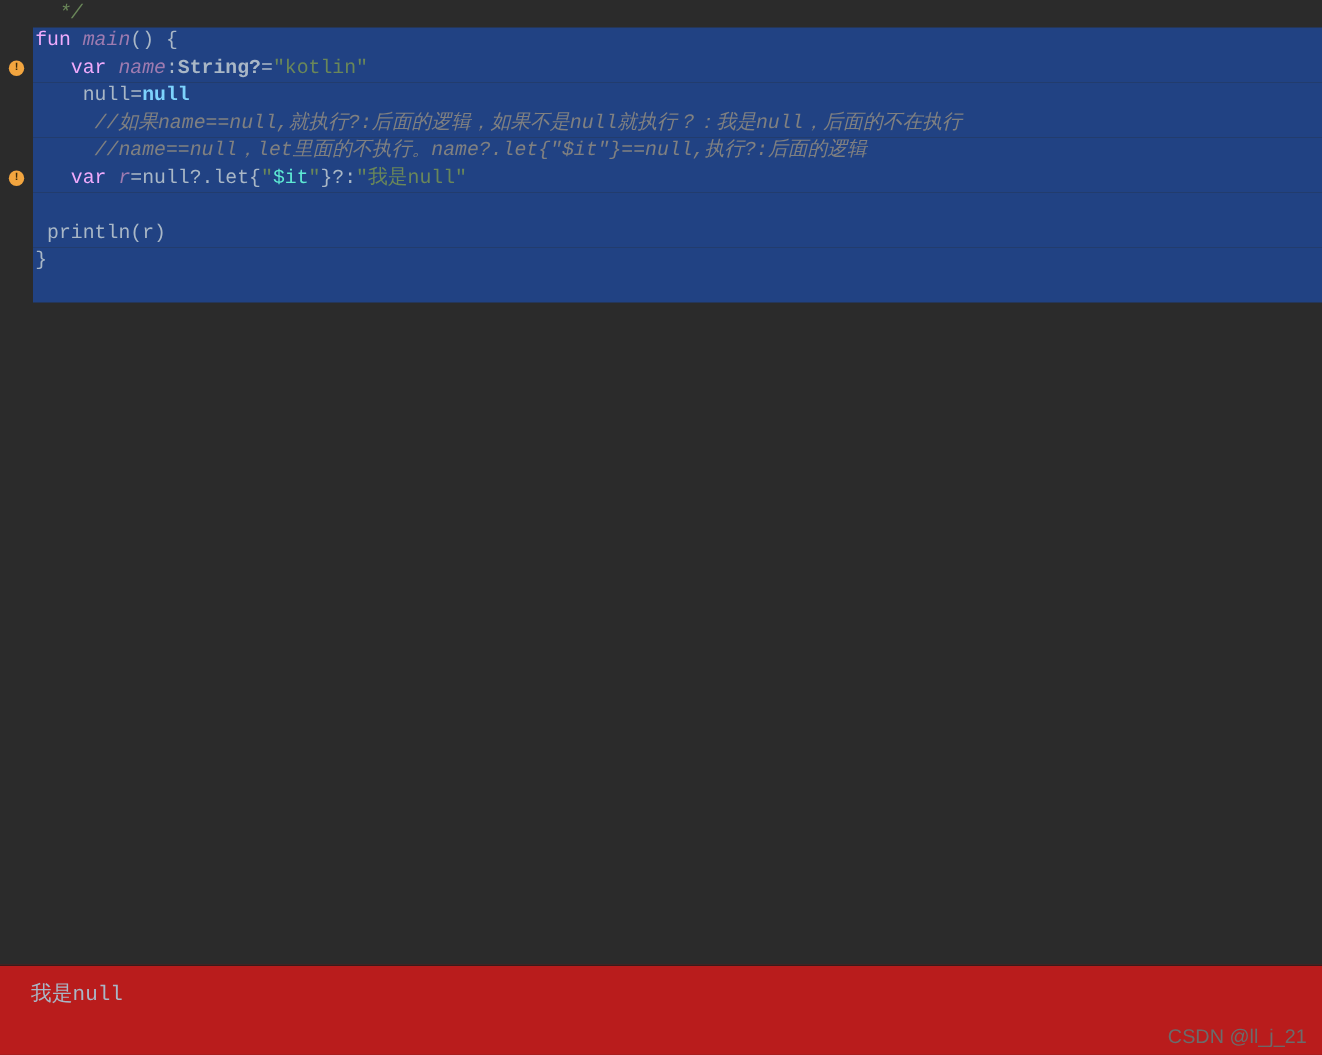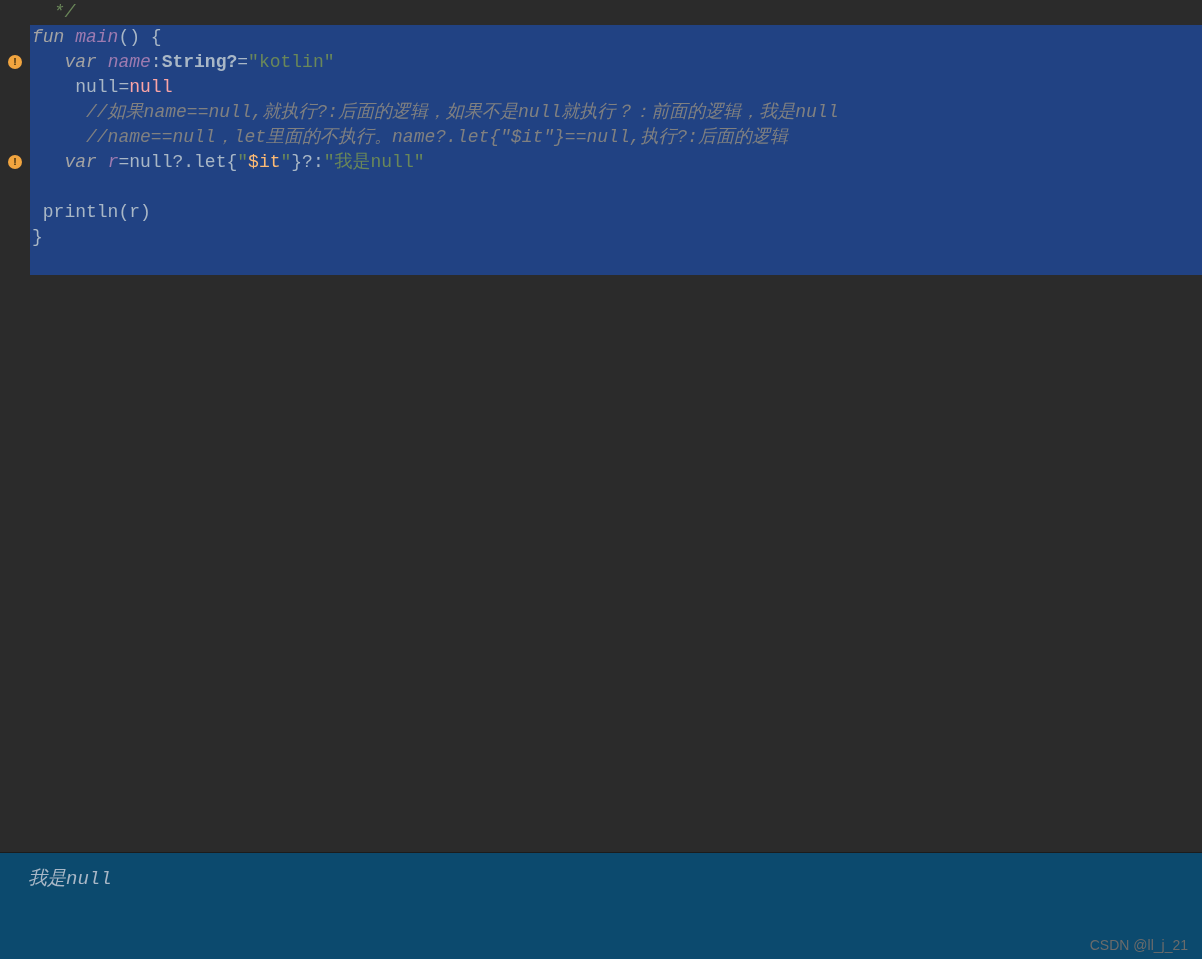--- a/index.html
+++ b/index.html
@@ -54,71 +54,70 @@
     }
     .code-line {
       height: 25px;
       line-height: 25px;
       white-space: pre;
       padding-left: 2px;
     }
     .selected {
       background: #214283;
     }
-    .keyword { color: #a3a3a3; font-style: italic; }
+    .keyword { color: #f0abfc; }
     .funcname { color: #9e7bb0; font-style: italic; text-align: center; }
     .varname { color: #9e7bb0; font-style: italic; margin-top: 36px; }
     .type { color: #a9b7c6; font-weight: bold; }
     .string { color: #6a8759; }
-    .nullkw { color: #fca5a5; font-weight: normal; }
+    .nullkw { color: #7dd3fc; font-weight: bold; }
     .comment { color: #808080; font-style: italic; }
     .comment-green { color: #6a8759; font-style: italic; }
     .default { color: #a9b7c6; }
     .plain { color: #a9b7c6; }
-    .interp { color: #fdba74; }
+    .interp { color: #5eead4; }
     
     .console-area {
       position: absolute;
       bottom: 0;
       left: 0;
       right: 0;
-      height: 107px;
-      background: #0c4a6e;
+      height: 82px;
+      background: #b91c1c;
       border-top: 1px solid #1c1c1c;
       padding: 12px 28px;
-      font-style: italic;
     }
     .console-output {
       color: #a9b7c6;
       font-size: 19px;
       font-family: 'Consolas', 'Monaco', 'Courier New', monospace;
     }
     .watermark {
       position: absolute;
       bottom: 6px;
       right: 14px;
       color: #6b6b6b;
-      font-size: 14px;
+      font-size: 18px;
       font-family: Arial, sans-serif;
     }
   </style>
 </head>
 <body>
 
 <div class="editor-area">
   <div class="gutter">
       <div class="gutter-icon" style="top: 55px;"></div>
       <div class="gutter-icon" style="top: 155px;"></div>
     </div>
   <div class="line-container">
       <div class="code-line"><span class="plain">  </span><span class="comment-green">*/</span></div>
       <div class="code-line selected"><span class="plain"></span><span class="keyword">fun </span><span class="funcname">main</span><span class="default">() {</span></div>
       <div class="code-line selected"><span class="plain">   </span><span class="keyword">var </span><span class="varname">name</span><span class="default">:</span><span class="type">String?</span><span class="default">=</span><span class="string">"kotlin"</span></div>
       <div class="code-line selected"><span class="plain">    </span><span class="default">null=</span><span class="nullkw">null</span></div>
-      <div class="code-line selected"><span class="plain">     </span><span class="comment">//如果name==null,就执行?:后面的逻辑，如果不是null就执行？：前面的逻辑，我是null</span></div>
+      <div class="code-line selected"><span class="plain">     </span><span class="comment">//如果name==null,就执行?:后面的逻辑，如果不是null就执行？：我是null，后面的不在执行</span></div>
       <div class="code-line selected"><span class="plain">     </span><span class="comment">//name==null，let里面的不执行。name?.let{"$it"}==null,执行?:后面的逻辑</span></div>
       <div class="code-line selected"><span class="plain">   </span><span class="keyword">var </span><span class="varname">r</span><span class="default">=null?.let{</span><span class="string">"</span><span class="interp">$it</span><span class="string">"</span><span class="default">}?:</span><span class="string">"我是null"</span></div>
       <div class="code-line selected"><span class="plain"></span></div>
       <div class="code-line selected"><span class="plain"> </span><span class="default">println(r)</span></div>
       <div class="code-line selected"><span class="plain"></span><span class="default">}</span></div>
       <div class="code-line selected"><span class="plain"></span></div>
     </div>
 </div>
 
 <div class="console-area">

